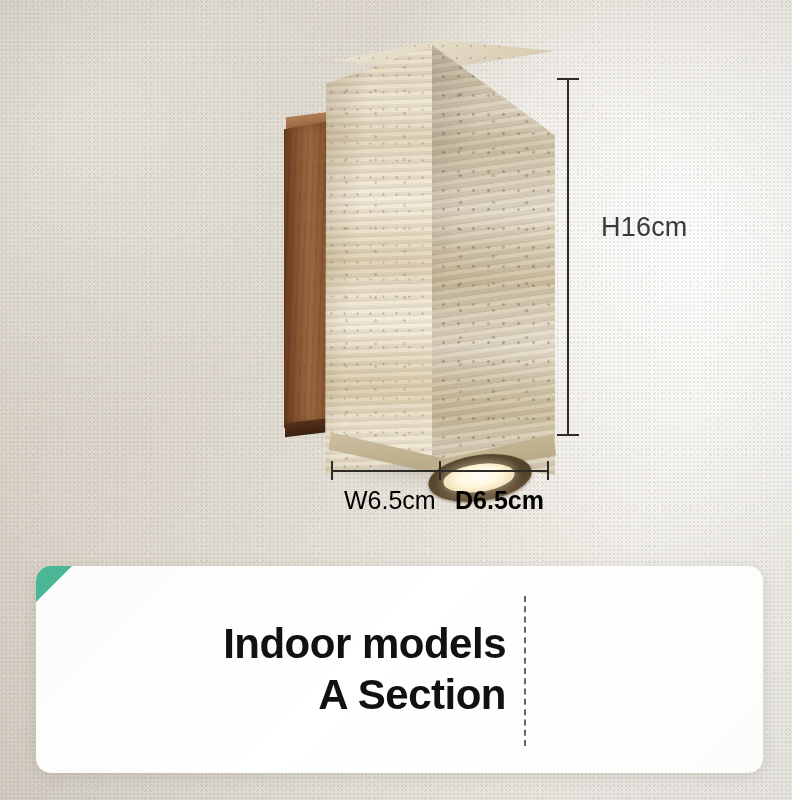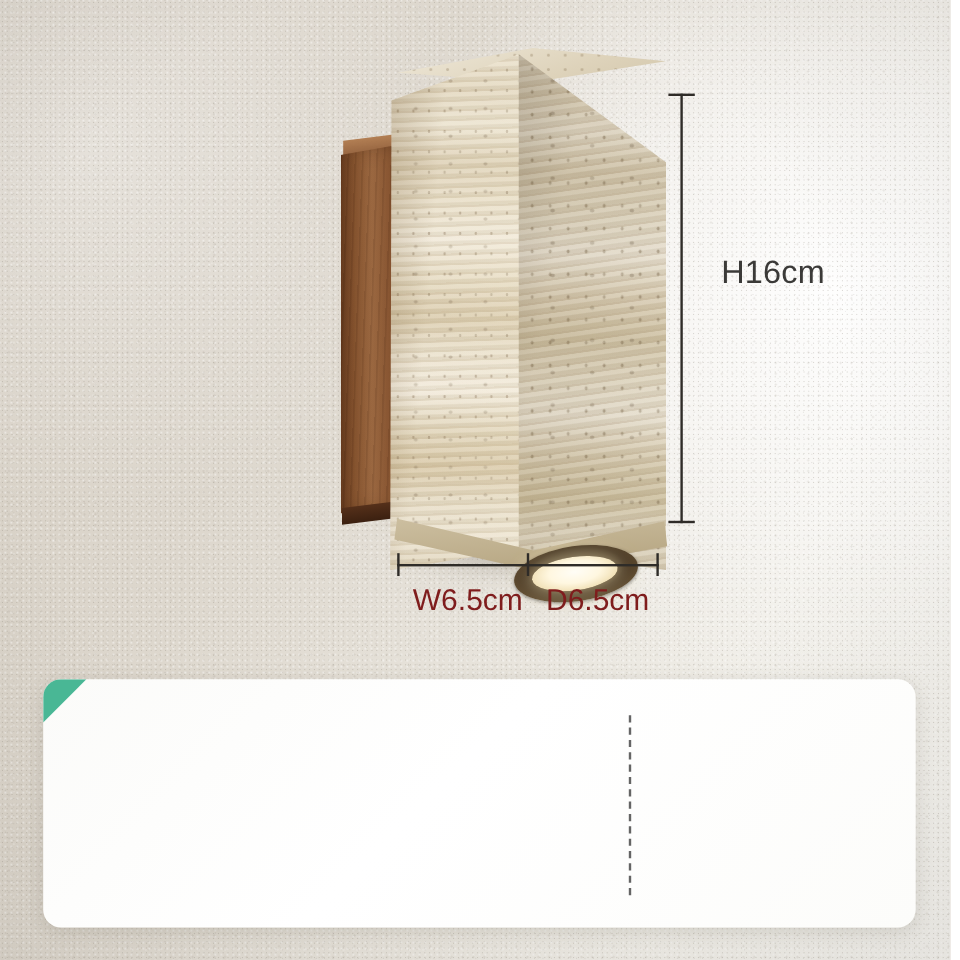--- a/index.html
+++ b/index.html
@@ -292,25 +292,25 @@
     background: #2f2c28;
     top: 461px;
   }
   .dim-h-tick.t1 { left: 331px; }
   .dim-h-tick.t2 { left: 439px; }
   .dim-h-tick.t3 { left: 547px; }
   .dim-h-label {
     position: absolute;
     top: 486px;
     font-size: 25px;
-    color: #7f1d1d;
+    color: #000000;
     white-space: nowrap;
   }
   .dim-h-label.w { left: 344px; }
-  .dim-h-label.d { left: 455px; }
+  .dim-h-label.d { left: 455px; font-weight: bold; }
 
   
   .card {
     position: absolute;
     left: 36px;
     top: 566px;
     width: 727px;
     height: 207px;
     background: linear-gradient(135deg, #fbfbf9 0%, #ffffff 45%, #fcfcfa 100%);
     border-radius: 15px;
@@ -396,15 +396,19 @@
   <div class="dim-h-line"></div>
   <div class="dim-h-tick t1"></div>
   <div class="dim-h-tick t2"></div>
   <div class="dim-h-tick t3"></div>
   <div class="dim-h-label w">W6.5cm</div>
   <div class="dim-h-label d">D6.5cm</div>
 
   <div class="card">
     <div class="card-corner"></div>
     <div class="card-divider"></div>
+    <div class="card-text">
+      <span class="line">Indoor models</span>
+      <span class="line">A Section</span>
+    </div>
   </div>
 
 </div>
 
 </body></html>

